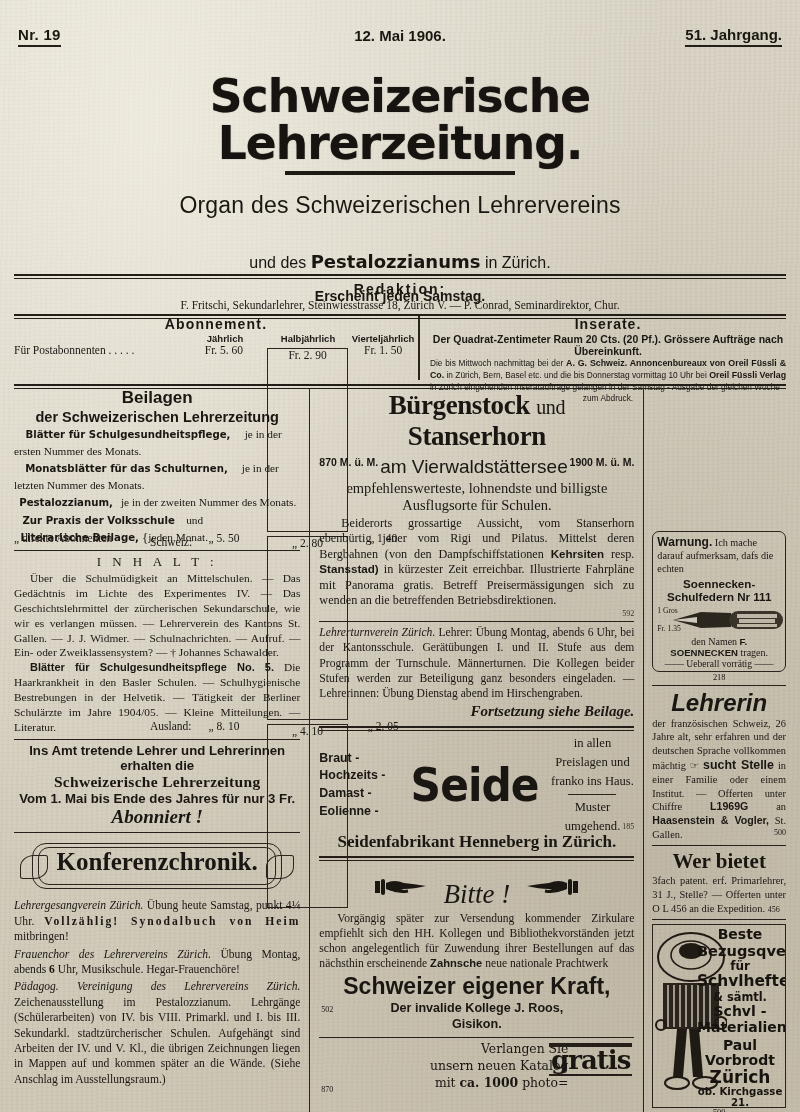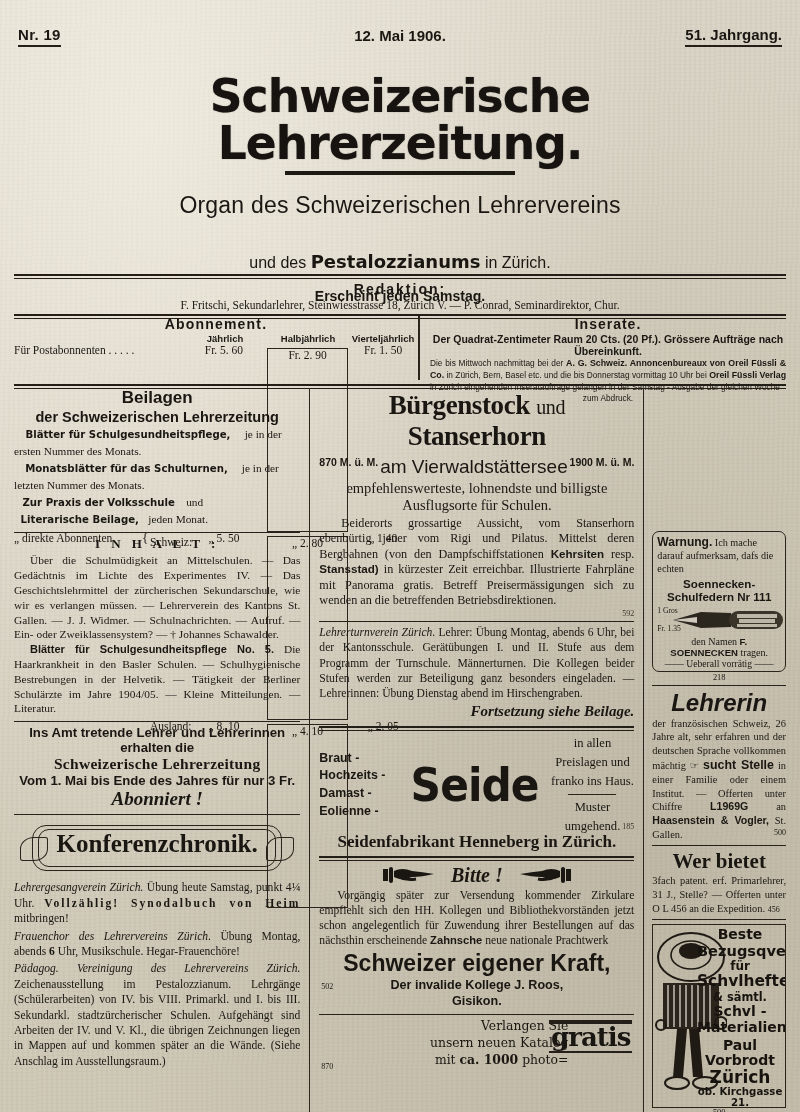--- a/index.html
+++ b/index.html
@@ -82,21 +82,21 @@
   #colL{width:300px;}
   #colM{width:330px;margin-left:9px;padding-left:9px;border-left:1.5px solid #2b251d;}
   #colR{width:140px;margin-left:9px;padding-left:8px;border-left:1.5px solid #2b251d;}
 
   
   .beil-h1{text-align:center;font-family:"Liberation Sans",sans-serif;font-weight:bold;font-size:17px;}
   .beil-h2{text-align:center;font-family:"Liberation Sans",sans-serif;font-weight:bold;font-size:14.5px;margin-top:1px;}
   .beil-row{font-size:11.3px;line-height:1.42;margin-top:1px;}
   .beil-row .k{font-family:"DejaVu Sans",sans-serif;font-weight:bold;font-size:11.3px;transform:scaleX(.9);display:inline-block;}
 
-  .inhalt-h{text-align:center;font-family:"Liberation Serif",serif;font-weight:bold;font-size:13px;letter-spacing:4px;margin:3px 0 1px;}
+  .inhalt-h{text-align:center;font-family:"Liberation Serif",serif;font-weight:normal;font-size:13px;letter-spacing:4px;margin:3px 0 1px;}
   .inhalt-p{font-size:11.4px;line-height:1.3;text-align:justify;text-indent:16px;}
   .inhalt-p b{font-family:"Liberation Sans",sans-serif;font-size:11px;}
 
   
   .neu-hd{text-align:center;font-family:"Liberation Sans",sans-serif;font-weight:bold;font-size:23px;margin-top:2px;}
   .neu-orn{display:inline-block;font-size:19px;vertical-align:4px;}
   .neu-l1{text-align:center;font-family:"Liberation Sans",sans-serif;font-weight:bold;font-size:13.2px;}
   .neu-l2{text-align:center;font-family:"Liberation Serif",serif;font-weight:bold;font-size:15.5px;letter-spacing:.3px;}
   .neu-l3{text-align:center;font-family:"Liberation Sans",sans-serif;font-weight:bold;font-size:13.2px;}
   .neu-l4{text-align:center;font-family:"Liberation Serif",serif;font-weight:bold;font-style:italic;font-size:19px;}
@@ -129,21 +129,21 @@
   
   .seide{display:flex;align-items:center;margin-top:3px;}
   .seide .left{width:86px;font-family:"Liberation Sans",sans-serif;font-weight:bold;font-size:12.4px;line-height:1.42;}
   .seide .big{font-family:"DejaVu Sans",sans-serif;font-weight:bold;font-size:46px;line-height:.92;letter-spacing:-1px;transform:scaleX(.92);}
   .seide .right{flex:1;text-align:center;font-size:12.6px;line-height:1.5;padding-left:6px;position:relative;}
   .seide .right .hl{display:block;width:48px;height:1px;background:#2a241c;margin:3px auto;}
   .seide-foot{text-align:center;font-family:"Liberation Serif",serif;font-weight:bold;font-size:17px;margin-top:1px;}
 
   
   .bitte-hd{display:flex;align-items:center;justify-content:center;gap:14px;margin-top:2px;}
-  .bitte-hd .word{font-family:"Liberation Serif",serif;font-style:italic;font-weight:bold;font-size:20px;}
+  .bitte-hd .word{font-family:"Liberation Serif",serif;font-style:italic;font-weight:normal;font-size:27px;margin-top:15px;}
   .hand{width:54px;height:20px;}
   .bitte-body{font-size:11.6px;line-height:1.3;text-align:justify;text-indent:18px;margin-top:1px;}
   .bitte-body b{font-family:"Liberation Sans",sans-serif;font-size:11.2px;}
   .kraft{text-align:center;font-family:"Liberation Sans",sans-serif;font-weight:bold;font-size:23px;margin:2px 0 1px;}
   .bitte-body2{font-size:11.4px;line-height:1.3;text-align:justify;}
   .roos{text-align:center;font-family:"Liberation Sans",sans-serif;font-weight:bold;font-size:12.6px;line-height:1.25;}
 
   
   .uhr{position:relative;margin-top:2px;min-height:86px;}
   .uhr .txt{text-align:right;padding-right:2px;}
@@ -288,20 +288,24 @@
       <div>
         <div class="beil-h1">Beilagen</div>
         <div class="beil-h2">der Schweizerischen Lehrerzeitung</div>
         <div class="beil-row">
           <span class="k">Blätter für Schulgesundheitspflege,</span>
           <span>je in der ersten Nummer des Monats.</span>
         </div>
         <div class="beil-row">
           <span class="k">Monatsblätter für das Schulturnen,</span>
           <span>je in der letzten Nummer des Monats.</span>
+        </div>
+        <div class="beil-row">
+          <span class="k">Pestalozzianum,</span>
+          <span>je in der zweiten Nummer des Monats.</span>
         </div>
         <div class="beil-row">
           <span class="k">Zur Praxis der Volksschule</span>
           <span>und</span>
           <span class="k">Literarische Beilage,</span>
           <span>jeden Monat.</span>
         </div>
         <hr class="rule" style="margin-top:4px">
       </div>
 

